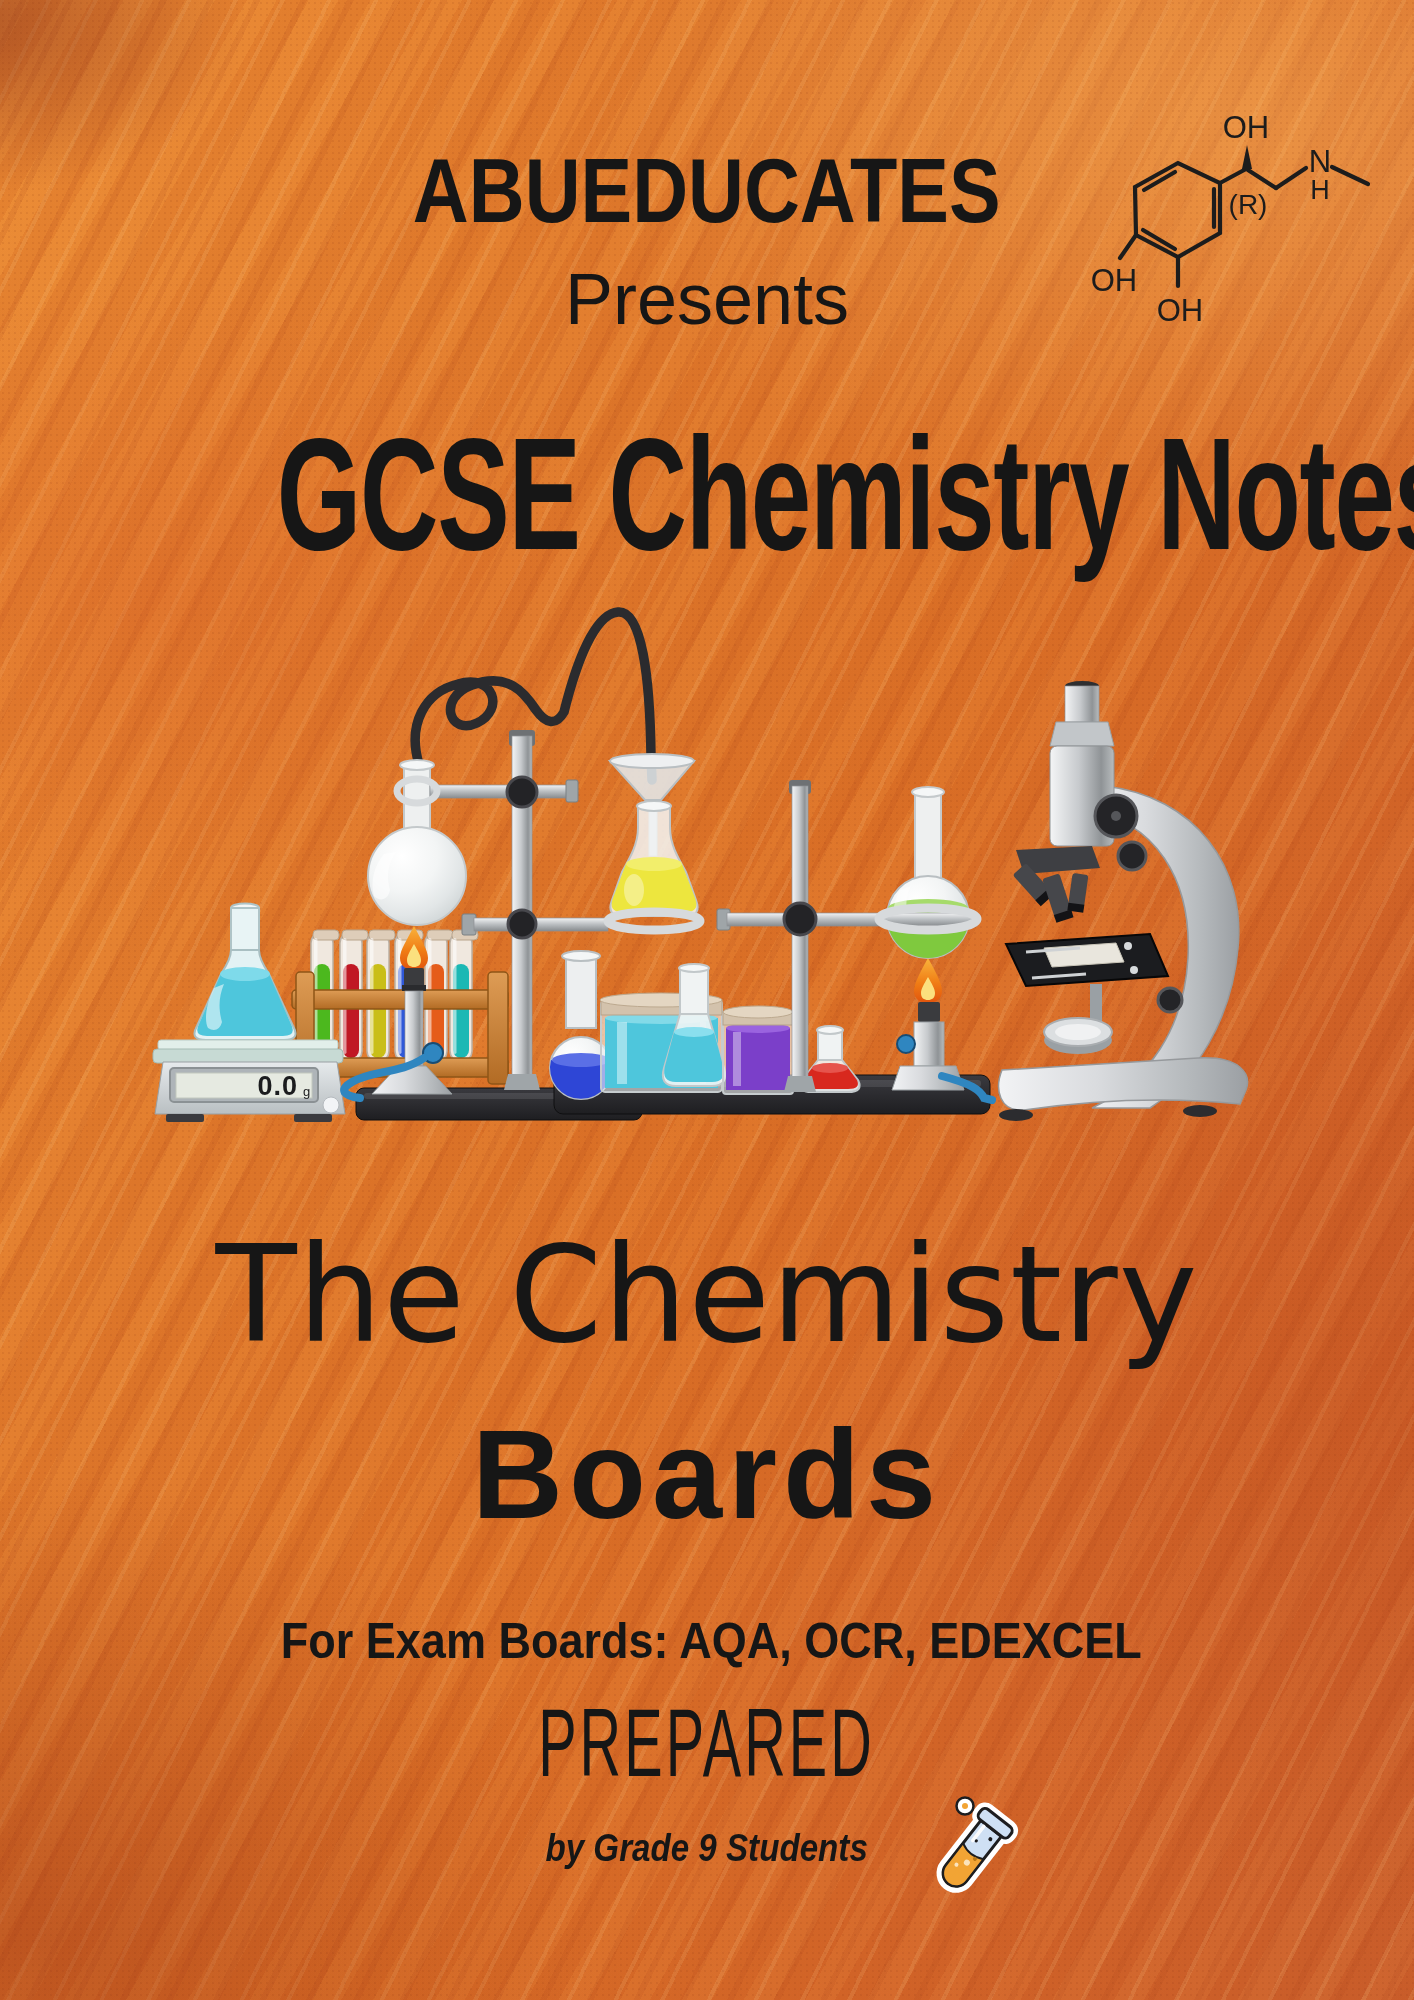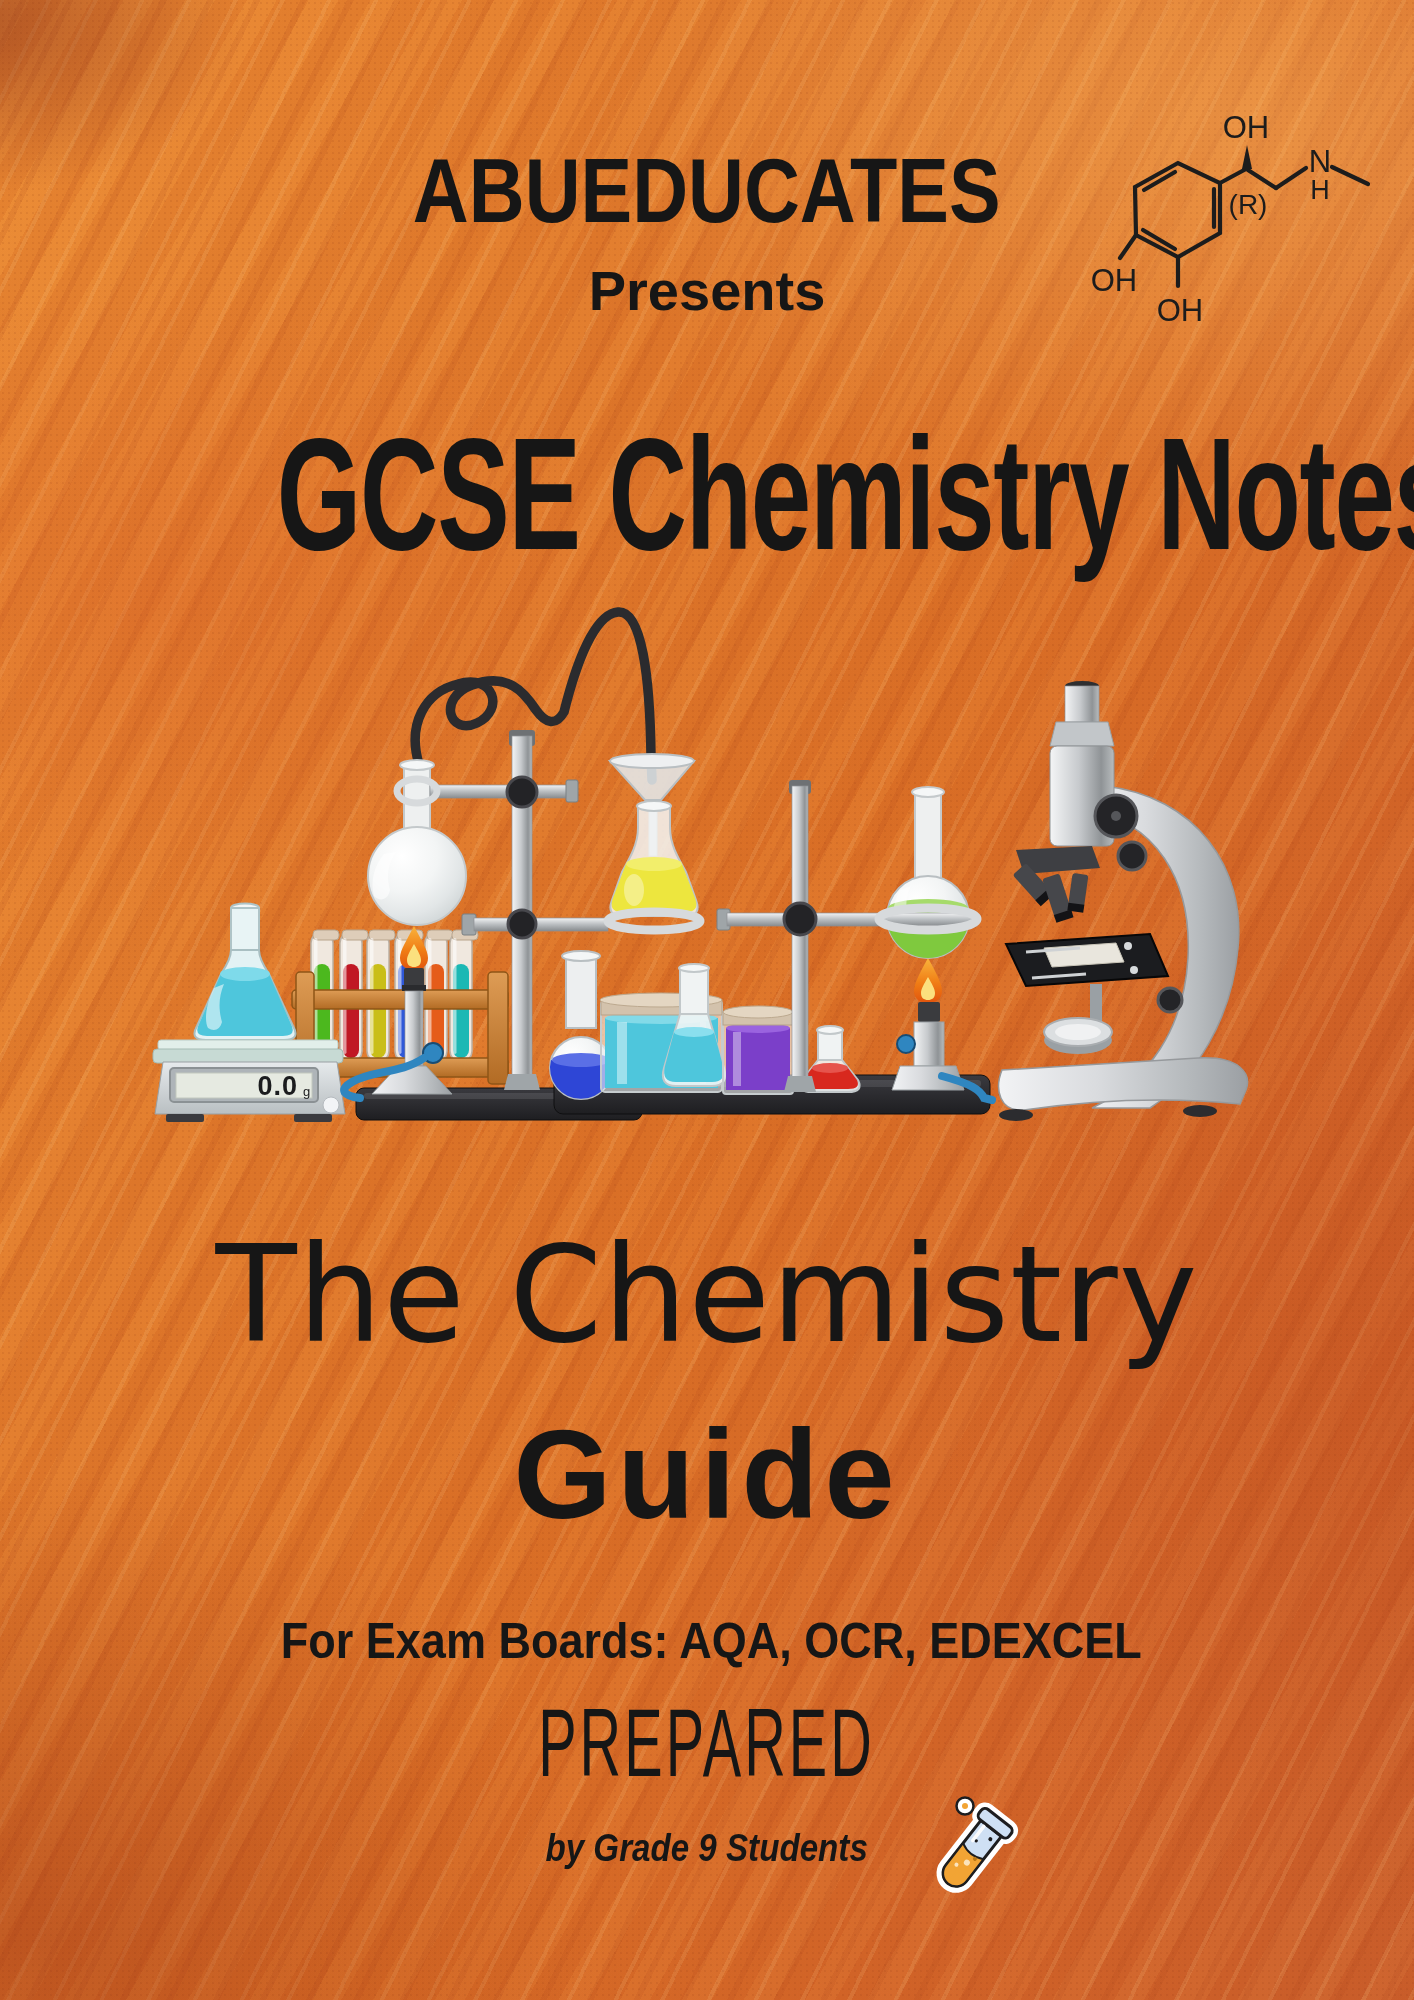--- a/index.html
+++ b/index.html
@@ -14,21 +14,21 @@
       repeating-linear-gradient(116deg, rgba(255,214,150,.13) 0 4px, rgba(255,214,150,0) 4px 18px, rgba(168,62,22,.12) 18px 24px, rgba(168,62,22,0) 24px 42px),
       repeating-linear-gradient(119deg, rgba(255,170,84,.10) 0 26px, rgba(203,94,34,.14) 26px 54px),
       linear-gradient(116deg,#EA8A33 0%,#E07A2B 30%,#DB7026 55%,#D16328 78%,#C85C2B 100%);}
   .poster::after{content:"";position:absolute;inset:0;
     background-image:radial-gradient(rgba(120,40,12,.10) 1px, transparent 1.4px);
     background-size:6px 6px;pointer-events:none;}
   .abs{position:absolute;left:0;right:0;text-align:center;white-space:nowrap;}
   .squeeze{display:inline-block;transform-origin:center;white-space:nowrap;}
   .brand{top:140px;font-size:90px;font-weight:bold;text-decoration:underline;}
   .brand .squeeze{transform:scaleX(.86);}
-  .presents{top:258px;font-size:56px;font-weight:700;}
+  .presents{top:258px;font-size:72px;font-weight:400;}
   .title{top:402px;font-size:160px;font-weight:bold;margin:0;}
   .title .squeeze{transform:scaleX(.68);letter-spacing:-2px;}
   .complete{top:1218px;font-size:133px;font-weight:400;font-family:"DejaVu Sans",sans-serif;letter-spacing:1px;}
   .guide{top:1402px;font-size:126px;font-weight:bold;letter-spacing:6px;}
   .examboards{top:1612px;font-size:50px;font-weight:bold;padding-left:8px;}
   .examboards .squeeze{transform:scaleX(.9);}
   .prepared{top:1688px;font-size:96px;font-weight:normal;}
   .prepared .squeeze{transform:scaleX(.6);letter-spacing:5px;}
   .byline{top:1826px;font-size:39px;font-weight:bold;font-style:italic;}
   .byline .squeeze{transform:scaleX(.85);}
@@ -333,21 +333,21 @@
     <ellipse cx="1078" cy="404" rx="34" ry="14" fill="#DCDFE1" stroke="#A9ADB0" stroke-width="2"></ellipse>
     <ellipse cx="1078" cy="404" rx="23" ry="8" fill="#F0F1F2"></ellipse>
     <circle cx="1116" cy="188" r="21" fill="#242427" stroke="#55565A" stroke-width="3"></circle>
     <circle cx="1116" cy="188" r="5" fill="#55565A"></circle>
     <circle cx="1132" cy="228" r="14" fill="#242427" stroke="#55565A" stroke-width="3"></circle>
     <circle cx="1170" cy="372" r="12" fill="#242427" stroke="#55565A" stroke-width="3"></circle>
   </g>
 </svg>
 
 <div class="abs complete"><span class="squeeze">The Chemistry</span></div>
-<div class="abs guide"><span class="squeeze">Guide</span></div>
+<div class="abs guide"><span class="squeeze">Boards</span></div>
 <div class="abs examboards"><span class="squeeze">For Exam Boards: AQA, OCR, EDEXCEL</span></div>
 <div class="abs prepared"><span class="squeeze">PREPARED</span></div>
 <div class="abs byline"><span class="squeeze">by Grade 9 Students</span></div>
 
 <svg id="sticker" width="112" height="132" viewBox="0 0 112 132">
   <g transform="translate(58,34) rotate(38)">
     <path d="M-13 3 L-13 60 A13 13 0 0 0 13 60 L13 3 Z" fill="#fff" stroke="#fff" stroke-width="13" stroke-linejoin="round"></path>
     <rect x="-19" y="-10" width="38" height="13" rx="5" fill="#fff" stroke="#fff" stroke-width="12"></rect>
     <path d="M-13 3 L-13 60 A13 13 0 0 0 13 60 L13 3 Z" stroke="#1D1D1F" stroke-width="3" fill="#CFE0F4"></path>
     <path d="M-13 32 L-13 60 A13 13 0 0 0 13 60 L13 32 Q0 39 -13 32 Z" stroke="#1D1D1F" stroke-width="2" fill="#F2A434"></path>

